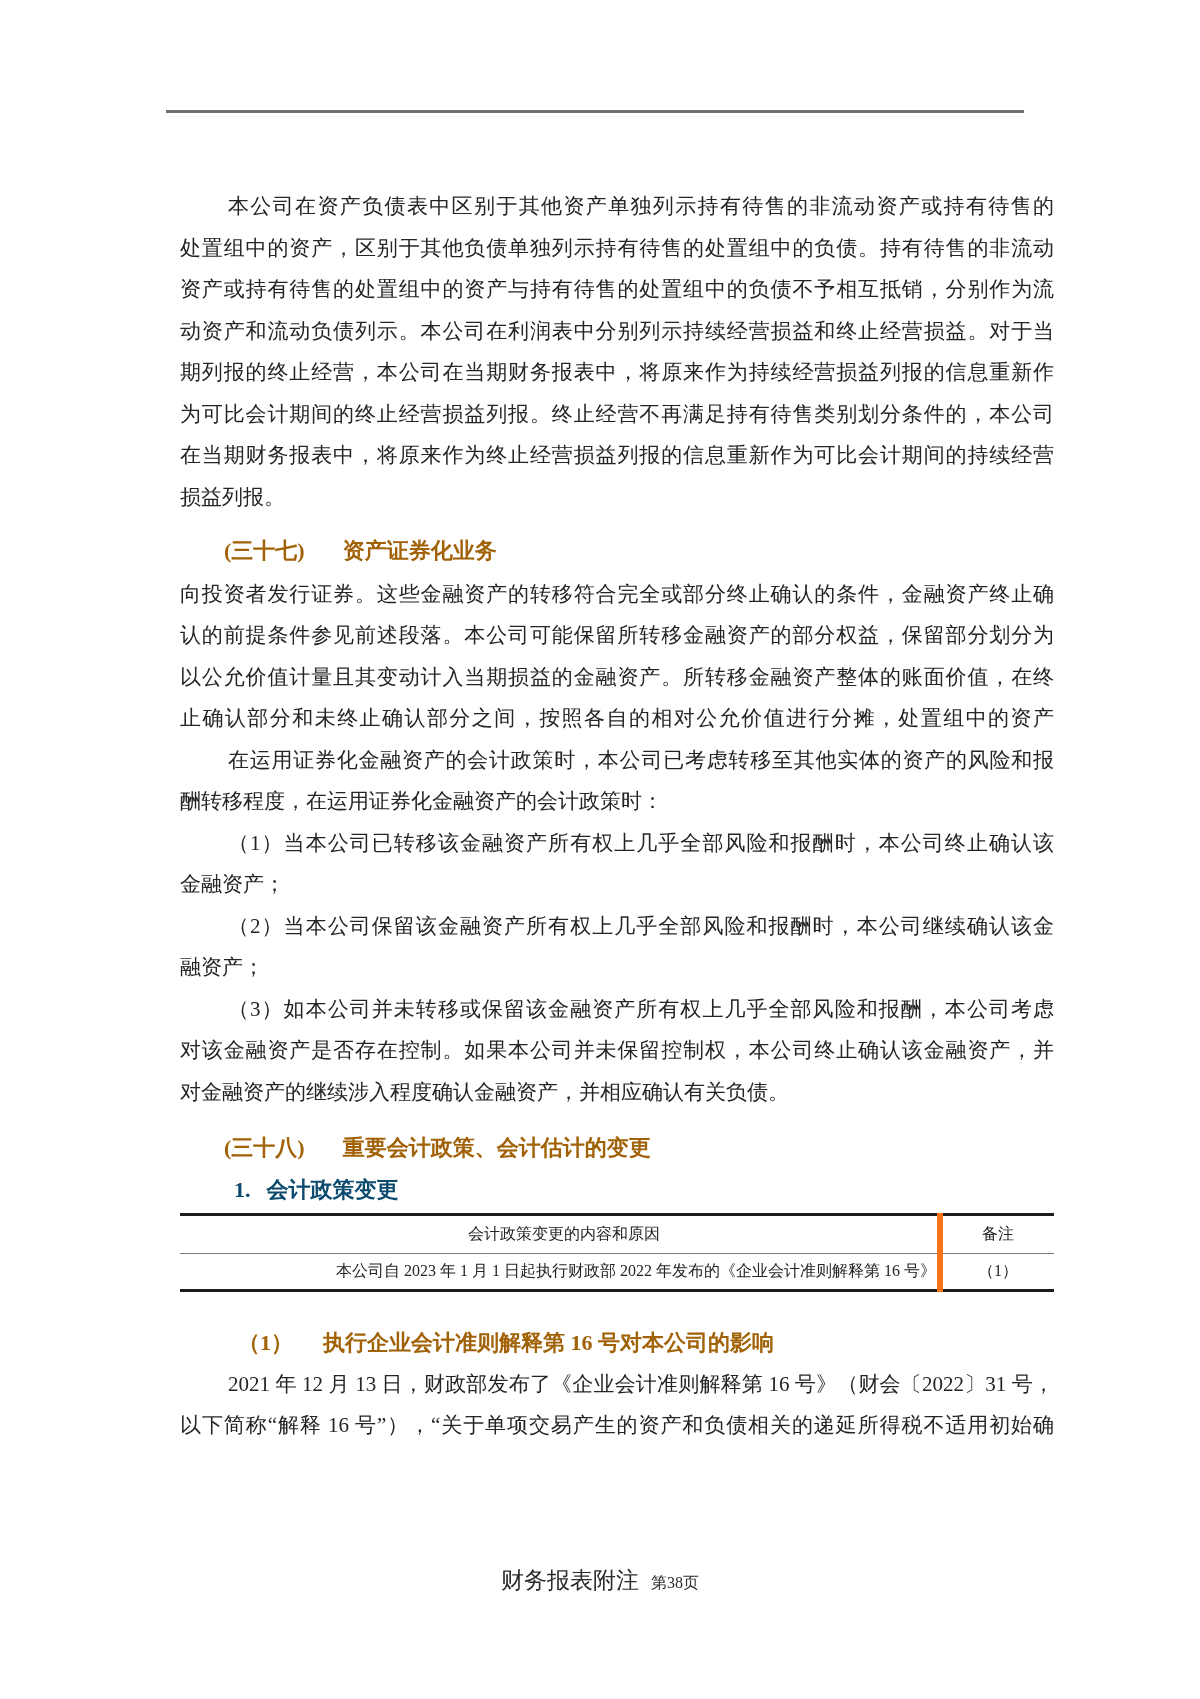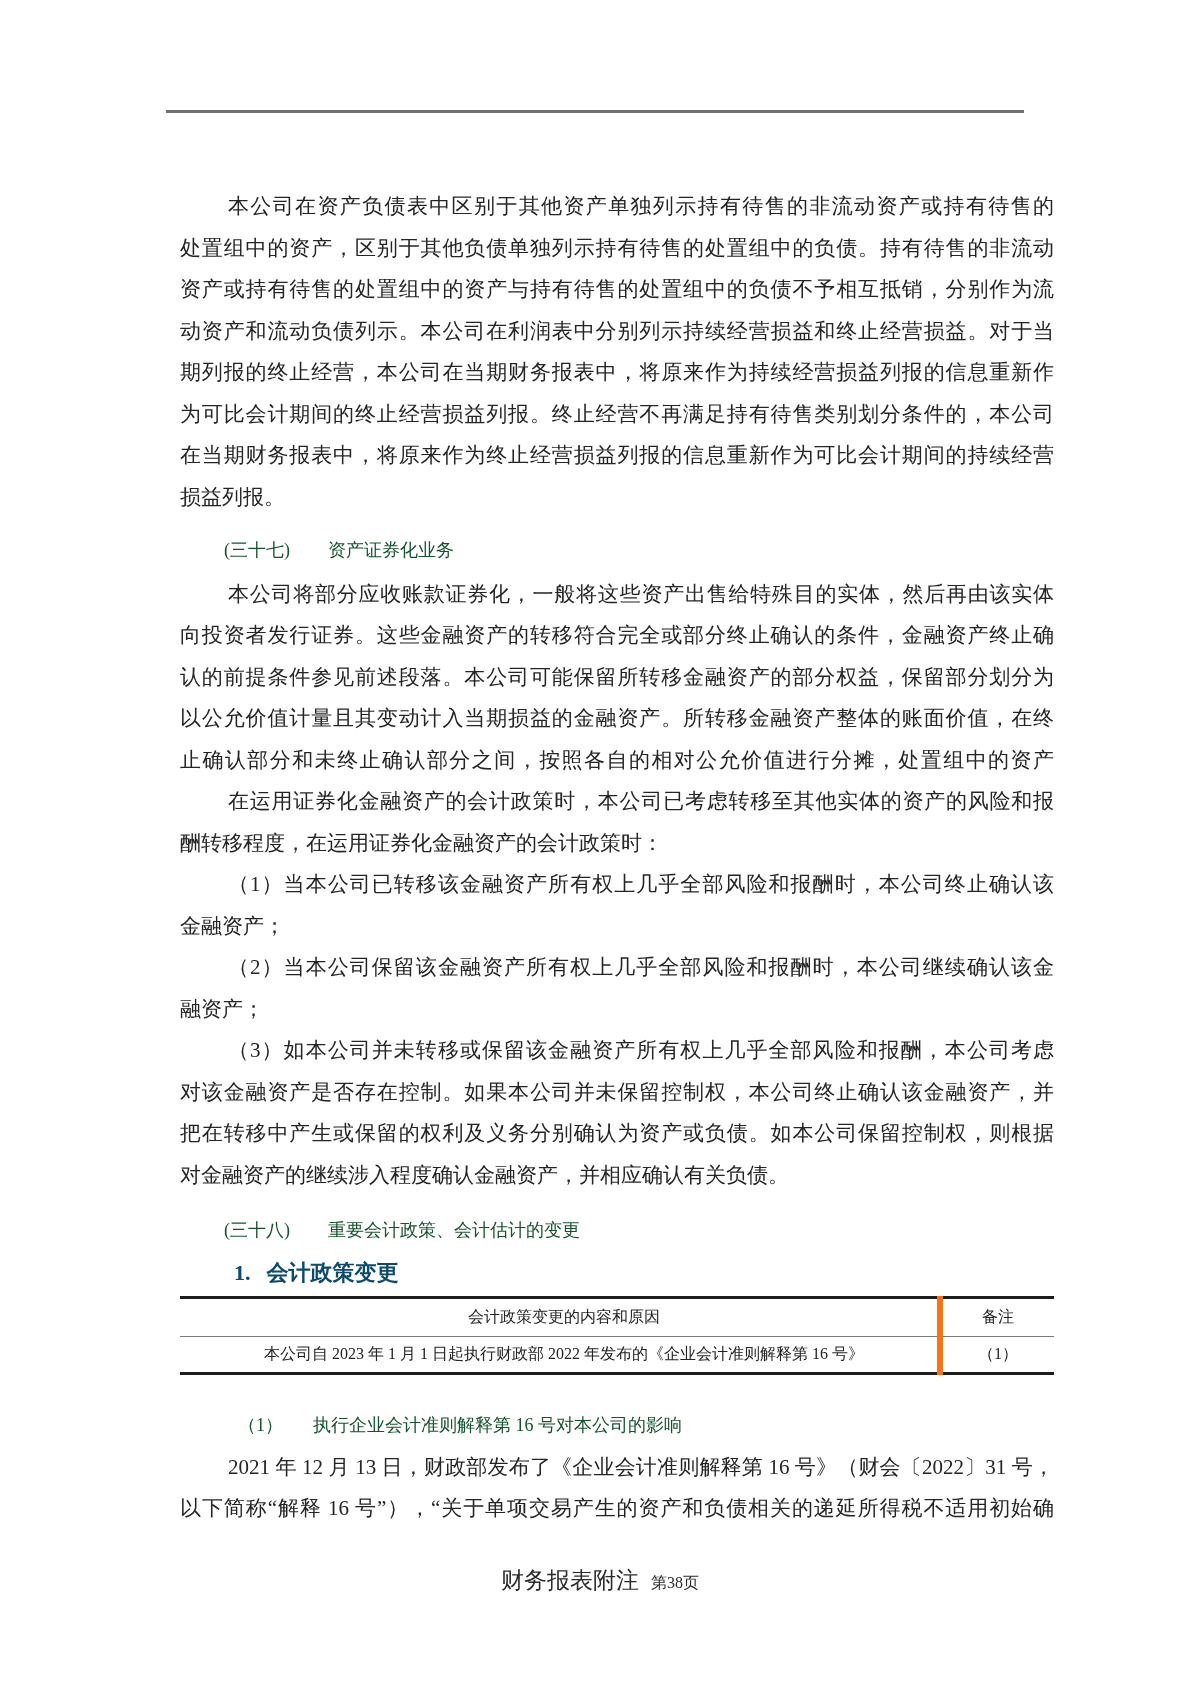--- a/index.html
+++ b/index.html
@@ -38,23 +38,23 @@
     text-align: justify;
     text-align-last: justify;
     overflow: hidden;
   }
   .line.last { text-align-last: left; }
   .line.first { text-indent: 48px; }
   .heading {
     margin-top: 12px;
     height: 41.5px;
     line-height: 41.5px;
-    font-weight: 400;
-    font-size: 18px;
-    color: #14532d;
+    font-weight: 700;
+    font-size: 22px;
+    color: #a16207;
     padding-left: 44px;
   }
   .heading .h-num { margin-right: 38px; }
   .heading.h2 {
     margin-top: 30px;
     padding-left: 58px;
   }
   .heading.h2 .h-num { margin-right: 30px; }
   .subheading {
     height: 41.5px;
@@ -82,21 +82,21 @@
     font-weight: normal;
     height: 35px;
     text-align: center;
     vertical-align: middle;
     border-bottom: 1px solid #7a7a7a;
   }
   .policy-table td {
     height: 33px;
     vertical-align: middle;
   }
-  .policy-table .col-content { text-align: center; padding-left: 12px; }
+  .policy-table .col-content { text-align: right; padding-left: 12px; }
   .policy-table .col-note { border-left: 6px solid #f97316; text-align: center; padding-left: 0; margin-left: 26px; }
   .footer {
     position: absolute;
     top: 1560px;
     left: 0;
     width: 1200px;
     height: 41px;
     line-height: 41px;
     text-align: center;
     color: #2a2a2a;
@@ -115,42 +115,40 @@
         <div class="line" data-name="text-line">处置组中的资产，区别于其他负债单独列示持有待售的处置组中的负债。持有待售的非流动</div>
         <div class="line" data-name="text-line">资产或持有待售的处置组中的资产与持有待售的处置组中的负债不予相互抵销，分别作为流</div>
         <div class="line" data-name="text-line">动资产和流动负债列示。本公司在利润表中分别列示持续经营损益和终止经营损益。对于当</div>
         <div class="line" data-name="text-line">期列报的终止经营，本公司在当期财务报表中，将原来作为持续经营损益列报的信息重新作</div>
         <div class="line" data-name="text-line">为可比会计期间的终止经营损益列报。终止经营不再满足持有待售类别划分条件的，本公司</div>
         <div class="line" data-name="text-line">在当期财务报表中，将原来作为终止经营损益列报的信息重新作为可比会计期间的持续经营</div>
         <div class="line last" data-name="text-line">损益列报。</div>
       </div>
       <div class="heading" data-name="heading-37"><span class="h-num" data-name="heading-number">(三十七)</span><span class="h-title" data-name="heading-title">资产证券化业务</span></div>
       <div class="para" data-name="para-securitization">
-        <div class="line first" data-name="text-line">本公司将部分应收账款证券化，一般将这些资产出售给特殊目的实体，然后再由该实体</div>
         <div class="line" data-name="text-line">向投资者发行证券。这些金融资产的转移符合完全或部分终止确认的条件，金融资产终止确</div>
         <div class="line" data-name="text-line">认的前提条件参见前述段落。本公司可能保留所转移金融资产的部分权益，保留部分划分为</div>
         <div class="line" data-name="text-line">以公允价值计量且其变动计入当期损益的金融资产。所转移金融资产整体的账面价值，在终</div>
         <div class="line" data-name="text-line">止确认部分和未终止确认部分之间，按照各自的相对公允价值进行分摊，处置组中的资产</div>
       </div>
       <div class="para" data-name="para-policy-consideration">
         <div class="line first" data-name="text-line">在运用证券化金融资产的会计政策时，本公司已考虑转移至其他实体的资产的风险和报</div>
         <div class="line last" data-name="text-line">酬转移程度，在运用证券化金融资产的会计政策时：</div>
       </div>
       <div class="para" data-name="para-item-1">
         <div class="line first" data-name="text-line">（1）当本公司已转移该金融资产所有权上几乎全部风险和报酬时，本公司终止确认该</div>
         <div class="line last" data-name="text-line">金融资产；</div>
       </div>
       <div class="para" data-name="para-item-2">
         <div class="line first" data-name="text-line">（2）当本公司保留该金融资产所有权上几乎全部风险和报酬时，本公司继续确认该金</div>
         <div class="line last" data-name="text-line">融资产；</div>
       </div>
       <div class="para" data-name="para-item-3">
         <div class="line first" data-name="text-line">（3）如本公司并未转移或保留该金融资产所有权上几乎全部风险和报酬，本公司考虑</div>
         <div class="line" data-name="text-line">对该金融资产是否存在控制。如果本公司并未保留控制权，本公司终止确认该金融资产，并</div>
-        <div class="line" data-name="text-line">把在转移中产生或保留的权利及义务分别确认为资产或负债。如本公司保留控制权，则根据</div>
         <div class="line last" data-name="text-line">对金融资产的继续涉入程度确认金融资产，并相应确认有关负债。</div>
       </div>
       <div class="heading" data-name="heading-38"><span class="h-num" data-name="heading-number">(三十八)</span><span class="h-title" data-name="heading-title">重要会计政策、会计估计的变更</span></div>
       <div class="subheading" data-name="subheading-policy-change"><span class="h-num" data-name="heading-number">1.</span><span class="h-title" data-name="heading-title">会计政策变更</span></div>
       <table class="policy-table" data-name="policy-change-table">
         <colgroup>
           <col style="width: 760px;">
           <col style="width: 114px;">
         </colgroup>
         <thead>

